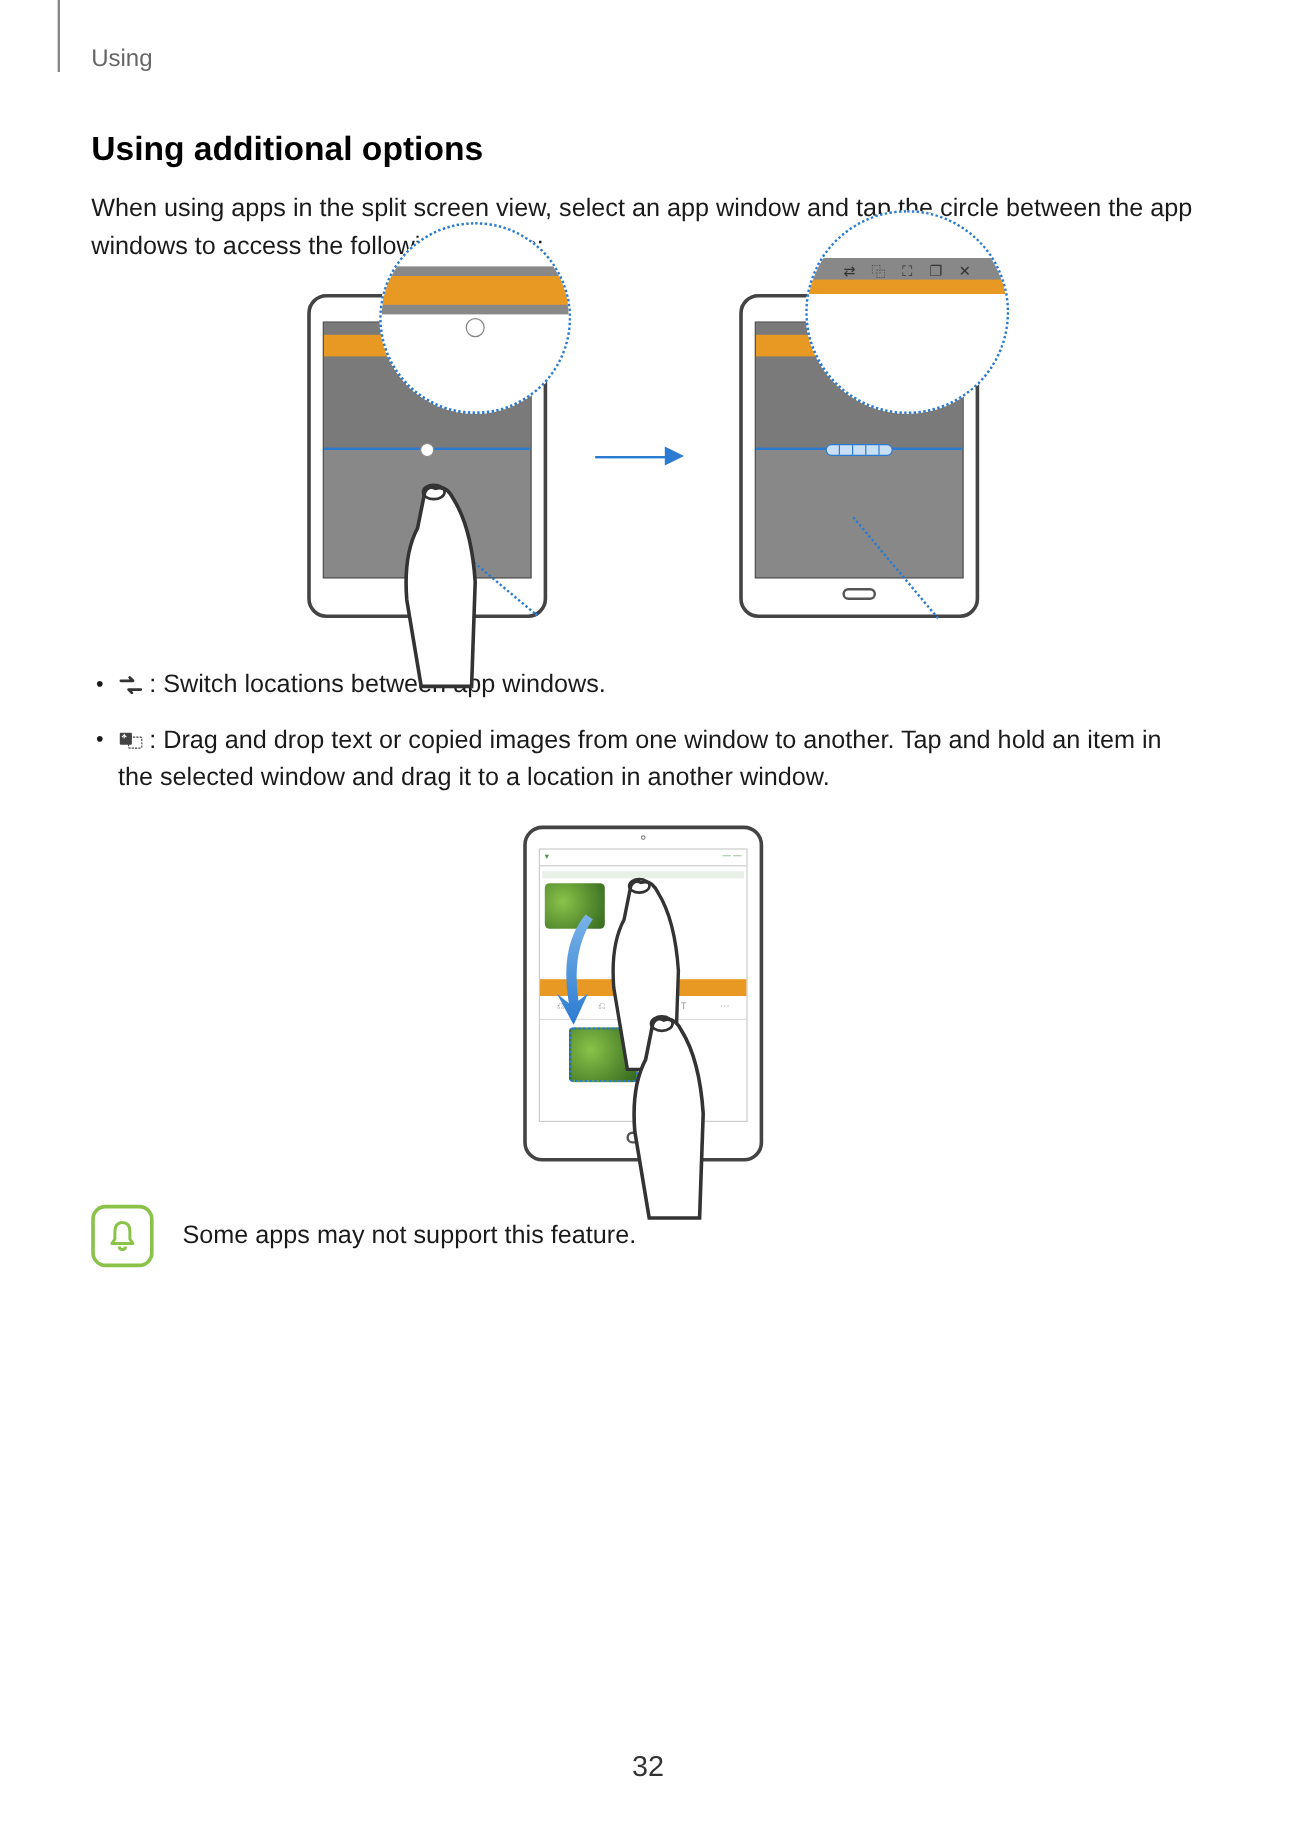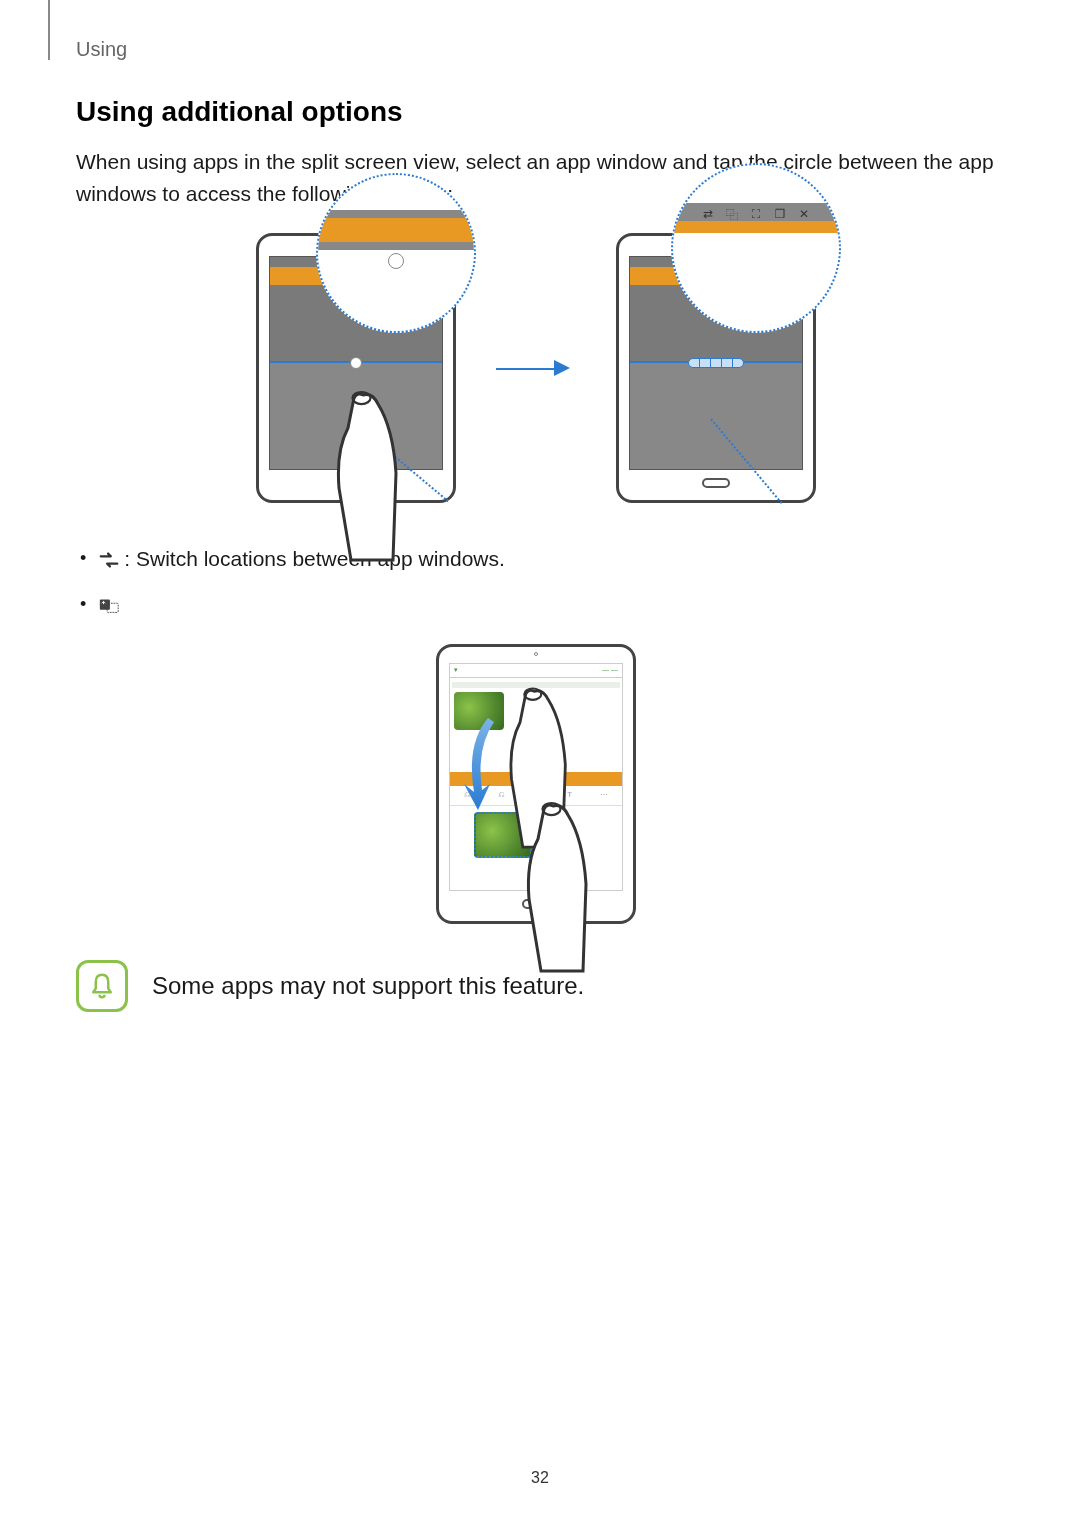--- a/index.html
+++ b/index.html
@@ -27,21 +27,21 @@
       position: absolute;
       left: 76px;
       top: 38px;
       font-size: 20px;
       color: #666;
       font-weight: 400;
     }
     .content {
       position: absolute;
       left: 76px;
-      top: 96px;
+      top: 108px;
       width: 920px;
     }
     .heading {
       font-size: 28px;
       font-weight: 700;
       margin-bottom: 18px;
       color: #000;
     }
     .body-text {
       font-size: 21px;
@@ -311,28 +311,28 @@
       width: 52px;
       height: 52px;
       border: 3px solid #8bc34a;
       border-radius: 12px;
       display: flex;
       align-items: center;
       justify-content: center;
       flex-shrink: 0;
     }
     .note-text {
-      font-size: 24px;
+      font-size: 21px;
     }
     .page-number {
       position: absolute;
       bottom: 40px;
       left: 50%;
       transform: translateX(-50%);
-      font-size: 16px;
+      font-size: 24px;
       color: #333;
     }
     .divider-pill {
       position: absolute;
       top: calc(50% - 5px);
       left: calc(50% - 28px);
       width: 56px; height: 10px;
       border: 1px solid #2a7bd1;
       border-radius: 5px;
       background: #c9dff5;
@@ -425,21 +425,21 @@
         </svg><span>: Switch locations between app windows.</span>
       </span>
     </div>
     <div class="bullet-item">
       <span class="bullet-dot">•</span>
       <span>
         <svg class="inline-icon" viewBox="0 0 24 18">
           <rect x="2" y="2" width="11" height="11" fill="#444" rx="1"></rect>
           <rect x="10" y="6" width="12" height="10" fill="none" stroke="#444" stroke-width="1" stroke-dasharray="2 1" rx="1"></rect>
           <path d="M 6 7 L 6 4 L 4 6 M 6 4 L 8 6" stroke="#fff" stroke-width="1" fill="none"></path>
-        </svg>
+        </svg><span>: Drag and drop text or copied images from one window to another. Tap and hold an item in the selected window and drag it to a location in another window.</span>
       </span>
     </div>
   </div>
 
   <div class="figure-drag">
     <div style="position:relative;">
       <div class="tablet-drag">
         <div class="camera"></div>
         <div class="screen">
           <div class="header-row">

